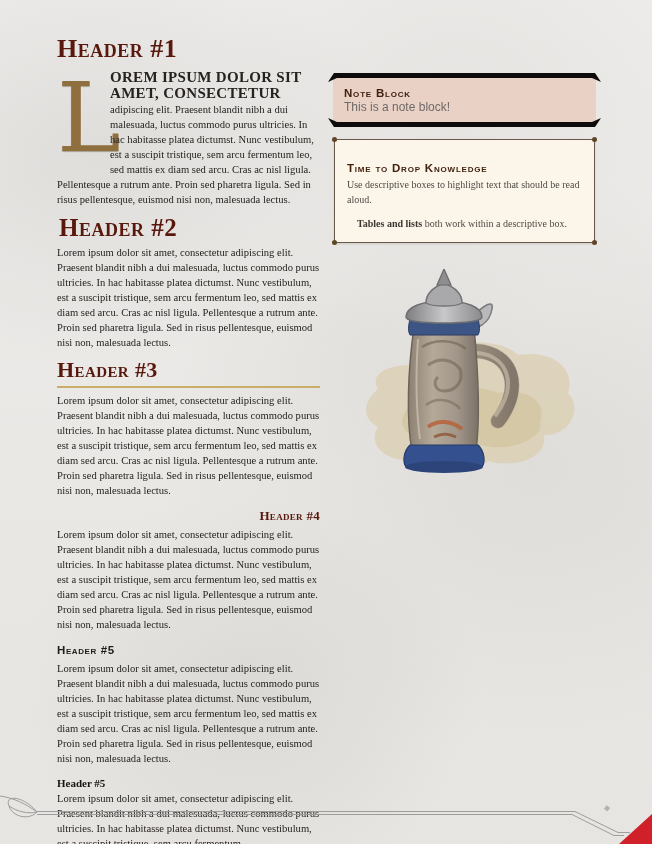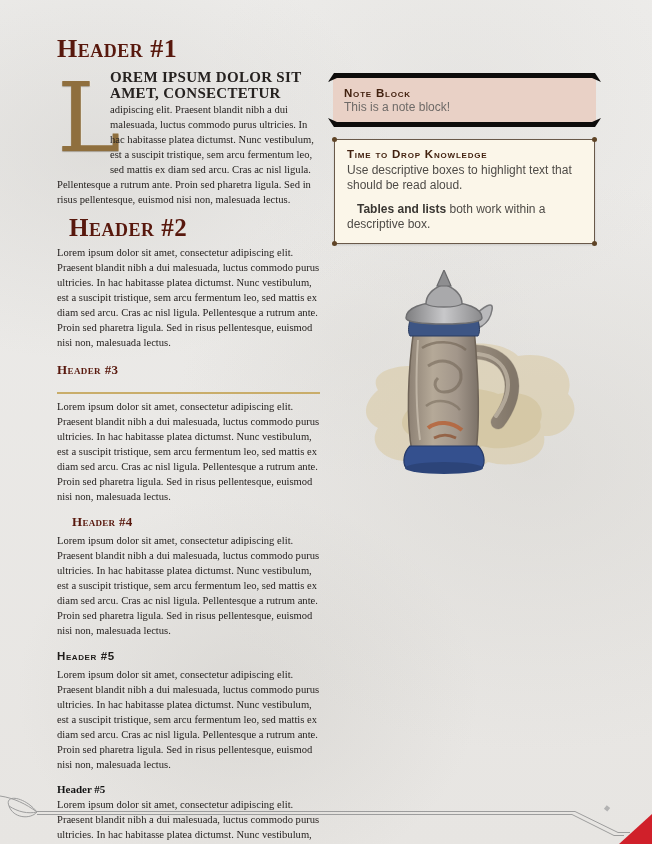--- a/index.html
+++ b/index.html
@@ -31,24 +31,24 @@
     margin:0 0 2px 0;
     text-align:left;
   }
   h1.hb, h2.hb, h3.hb, h4.hb, h5.hb, h6.hb {
     font-variant:small-caps;
     color:#58180D;
     margin:0; padding:0;
     font-family:"Liberation Serif", serif;
   }
   h1.hb { font-size:26px; line-height:30px; font-weight:700; letter-spacing:0.5px; margin-bottom:6px; }
-  h2.hb { font-size:25px; line-height:28px; font-weight:700; letter-spacing:0.5px; margin:7px 0 3px 12px; }
-  h3.hb { font-size:13px; line-height:20px; font-weight:700; letter-spacing:0.4px;
-          border-bottom:2px solid #c9ad6a; padding-bottom:12px; margin:10px 0 5px 0; }
-  h4.hb { font-size:13px; line-height:16px; font-weight:700; letter-spacing:0.3px; margin:10px 0 3px 15px; }
+  h2.hb { font-size:25px; line-height:28px; font-weight:700; letter-spacing:0.5px; margin:7px 0 3px 2px; }
+  h3.hb { font-size:22px; line-height:20px; font-weight:700; letter-spacing:0.4px;
+          border-bottom:2px solid #c9ad6a; padding-bottom:6px; margin:10px 0 5px 0; }
+  h4.hb { font-size:13px; line-height:16px; font-weight:700; letter-spacing:0.3px; margin:10px 0 3px 0;text-align:right; }
   h5.hb { font-size:11.5px; line-height:14px; font-weight:700; letter-spacing:0.6px;
           color:#1f1c1a; font-family:"Liberation Sans", sans-serif; font-variant:small-caps; margin:11px 0 4px 0; }
   h6.hb { font-size:11px; line-height:14px; font-weight:700; color:#141414;
           font-variant:normal; margin:10px 0 1px 0; }
 
   .dropcap {
     float:left;
     font-family:"DejaVu Serif", serif;
     font-size:96px; line-height:92px;
     height:102px; width:47px;
@@ -93,25 +93,25 @@
     background:#5f4426; border-radius:50%;
   }
   .corner-dot.tl { top:-3px; left:-3px; }
   .corner-dot.tr { top:-3px; right:-3px; }
   .corner-dot.bl { bottom:-3px; left:-3px; }
   .corner-dot.br { bottom:-3px; right:-3px; }
   .desc-title {
     font-family:"Liberation Sans", sans-serif;
     font-variant:small-caps; font-weight:700;
     font-size:11.5px; letter-spacing:0.8px;
-    color:#42210f; margin:0 0 3px 0;
+    color:#42210f; margin:14px 0 3px 0;
   }
   .desc-body {
-    font-family:Liberation Sans, sans-serif;
-    font-size:12px; color:#4e4b47; line-height:15px;
+    font-family:Liberation Serif, serif;
+    font-size:10px; color:#4e4b47; line-height:15px;
     margin:0;
   }
   .desc-body.indented { text-indent:10px; margin-top:9px; }
   .desc-bold { font-weight:700; color:#3a3733; }
 
   .stein-wrap { margin:26px 0 0 2px; text-align:center; }
 
   .footer-ornament {
     position:absolute; left:0; bottom:0;
     width:652px; height:50px; display:block;

